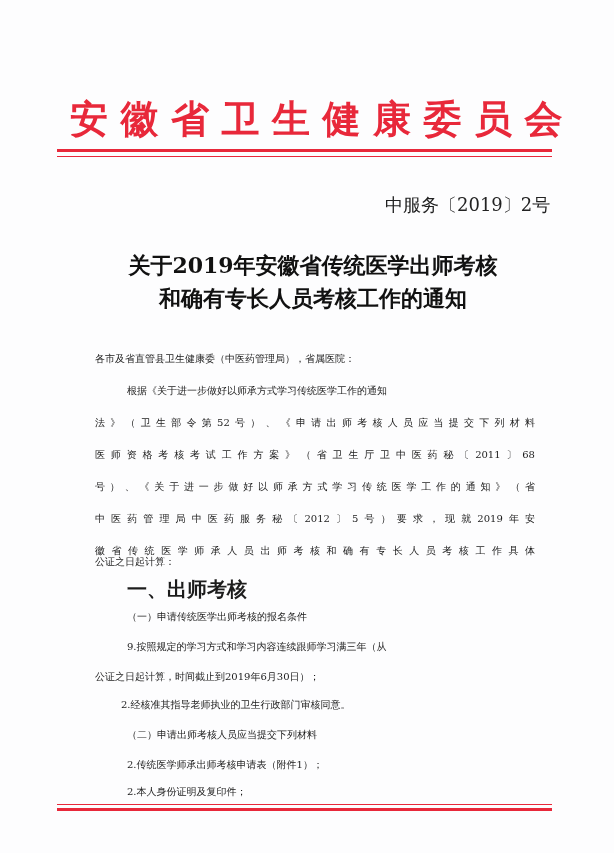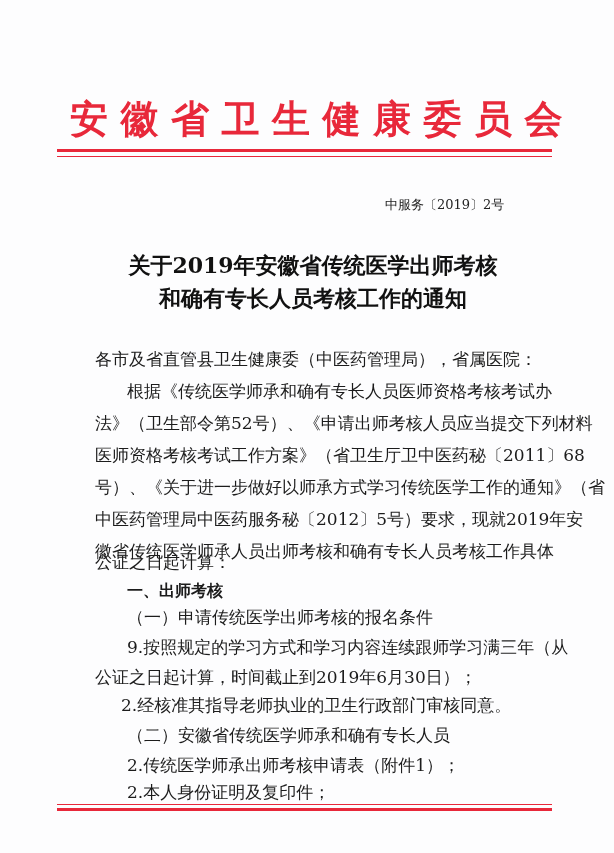--- a/index.html
+++ b/index.html
@@ -16,67 +16,67 @@
     font-size: 38px; line-height: 46px; color: #e8283a;
     letter-spacing: 12.5px; white-space: nowrap; font-weight: bold;
   }
   .rule { position: absolute; left: 57px; width: 495px; background: #e8283a; }
   .rule.top-thick { top: 127px; height: 3px; }
   .rule.top-thin { top: 134px; height: 1px; }
   .rule.bot-thin { top: 782px; height: 1px; }
   .rule.bot-thick { top: 786px; height: 3px; }
   .doc-number {
     position: absolute; left: 385px; top: 173px;
-    font-size: 13px; line-height: 20px; white-space: nowrap; color: #222;
+    font-size: 18px; line-height: 20px; white-space: nowrap; color: #222;
   }
   .headline {
     position: absolute; left: 0; width: 614px; text-align: center;
     font-size: 22px; line-height: 28px; font-weight: bold; white-space: nowrap; color: #111;
   }
   .headline.l1 { top: 229px; left: 6px; }
   .headline.l2 { top: 262px; left: 6px; }
   .line {
     position: absolute; left: 95px; width: 440px;
-    font-size: 17px; line-height: 20px; white-space: nowrap; color: #1c1c1c;
+    font-size: 10px; line-height: 20px; white-space: nowrap; color: #1c1c1c;
   }
   .line.justify { text-align: justify; text-align-last: justify; }
   .section-h {
-    font-family: Liberation Sans, sans-serif; font-weight: bold; font-size: 16px;
+    font-family: Liberation Mono, monospace; font-weight: bold; font-size: 20px;
   }
 </style>
 </head>
 <body>
 
 <div class="page">
 
   <div class="org-title">安徽省卫生健康委员会</div>
   <div class="rule top-thick"></div>
   <div class="rule top-thin"></div>
 
   <div class="doc-number">中服务〔2019〕2号</div>
 
   <div class="headline l1">关于2019年安徽省传统医学出师考核</div>
   <div class="headline l2">和确有专长人员考核工作的通知</div>
 
   <div class="line" style="top:327px;">各市及省直管县卫生健康委（中医药管理局），省属医院：</div>
 
-  <div class="line" style="top:359px; left:127px; width:408px;">根据《传统医学师承和确有专长人员医师资格考核考试办</div>
+  <div class="line" style="top:359px; left:127px; width:408px;">根据《关于进一步做好以师承方式学习传统医学工作的通知</div>
   <div class="line justify" style="top:391px;">法》（卫生部令第52号）、《申请出师考核人员应当提交下列材料</div>
   <div class="line justify" style="top:423px;">医师资格考核考试工作方案》（省卫生厅卫中医药秘〔2011〕68</div>
   <div class="line justify" style="top:455px;">号）、《关于进一步做好以师承方式学习传统医学工作的通知》（省</div>
   <div class="line justify" style="top:487px;">中医药管理局中医药服务秘〔2012〕5号）要求，现就2019年安</div>
   <div class="line justify" style="top:519px;">徽省传统医学师承人员出师考核和确有专长人员考核工作具体</div>
   <div class="line" style="top:530px;">公证之日起计算：</div>
 
   <div class="line section-h" style="top:559px; left:127px;">一、出师考核</div>
 
   <div class="line" style="top:585px; left:127px;">（一）申请传统医学出师考核的报名条件</div>
   <div class="line" style="top:615px; left:127px; width:408px;">9.按照规定的学习方式和学习内容连续跟师学习满三年（从</div>
   <div class="line" style="top:645px;">公证之日起计算，时间截止到2019年6月30日）；</div>
   <div class="line" style="top:673px; left:121px;">2.经核准其指导老师执业的卫生行政部门审核同意。</div>
 
-  <div class="line" style="top:703px; left:127px;">（二）安徽省传统医学师承和确有专长人员</div>
+  <div class="line" style="top:703px; left:127px;">（二）申请出师考核人员应当提交下列材料</div>
   <div class="line" style="top:733px; left:127px;">2.传统医学师承出师考核申请表（附件1）；</div>
   <div class="line" style="top:760px; left:127px;">2.本人身份证明及复印件；</div>
 
   <div class="rule bot-thin"></div>
   <div class="rule bot-thick"></div>
 </div>
 
 </body></html>

